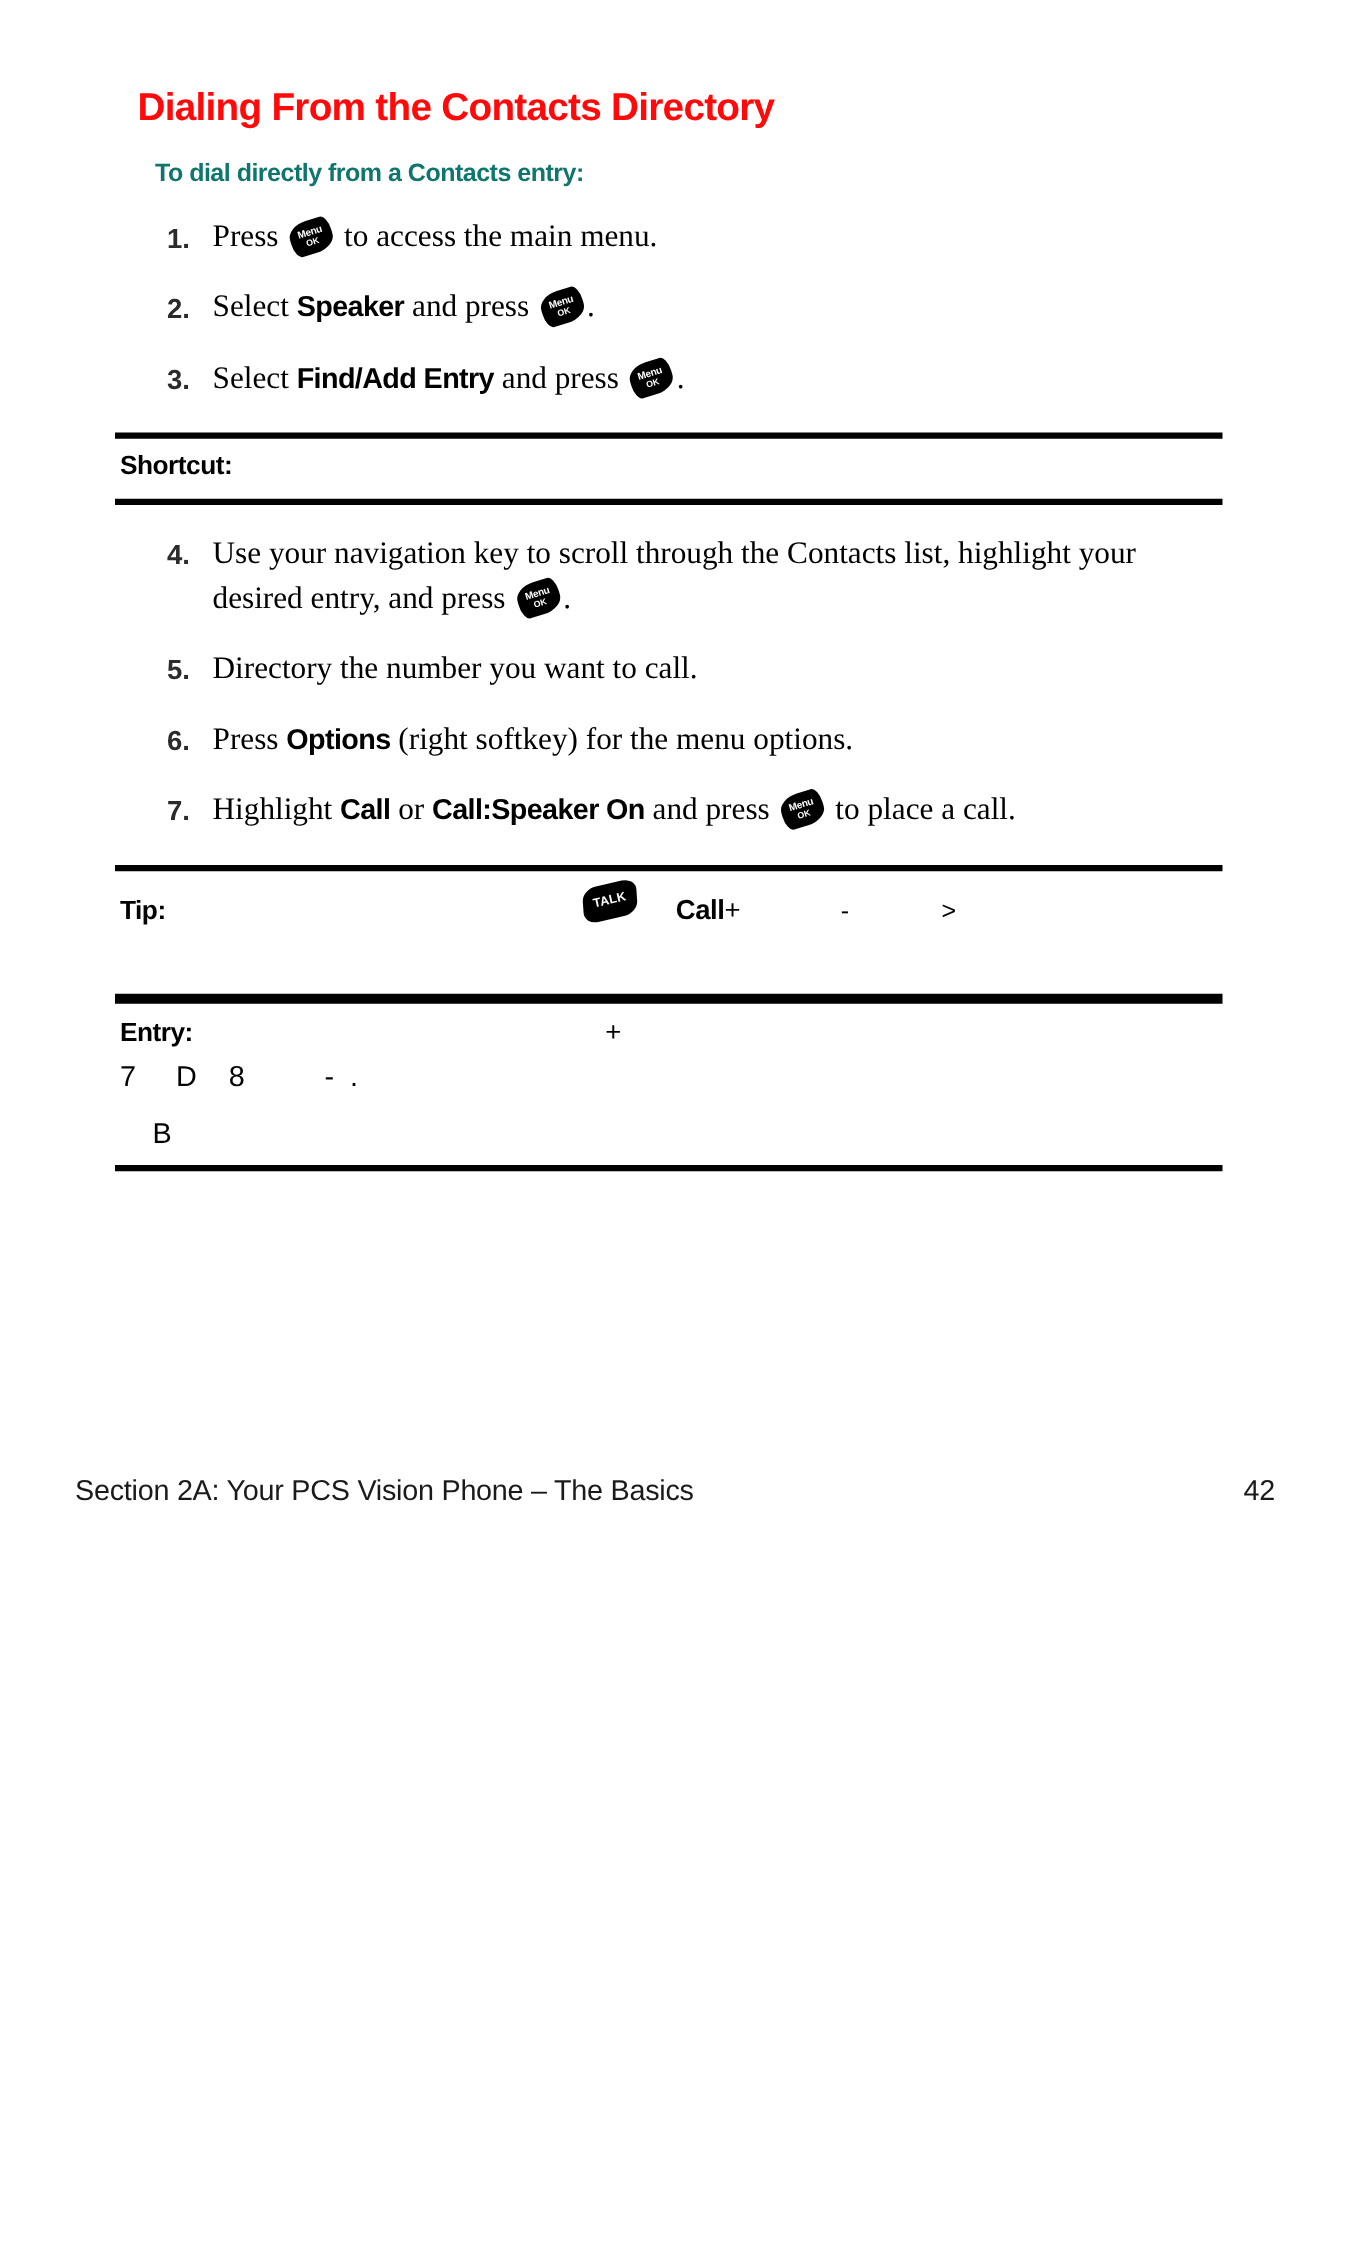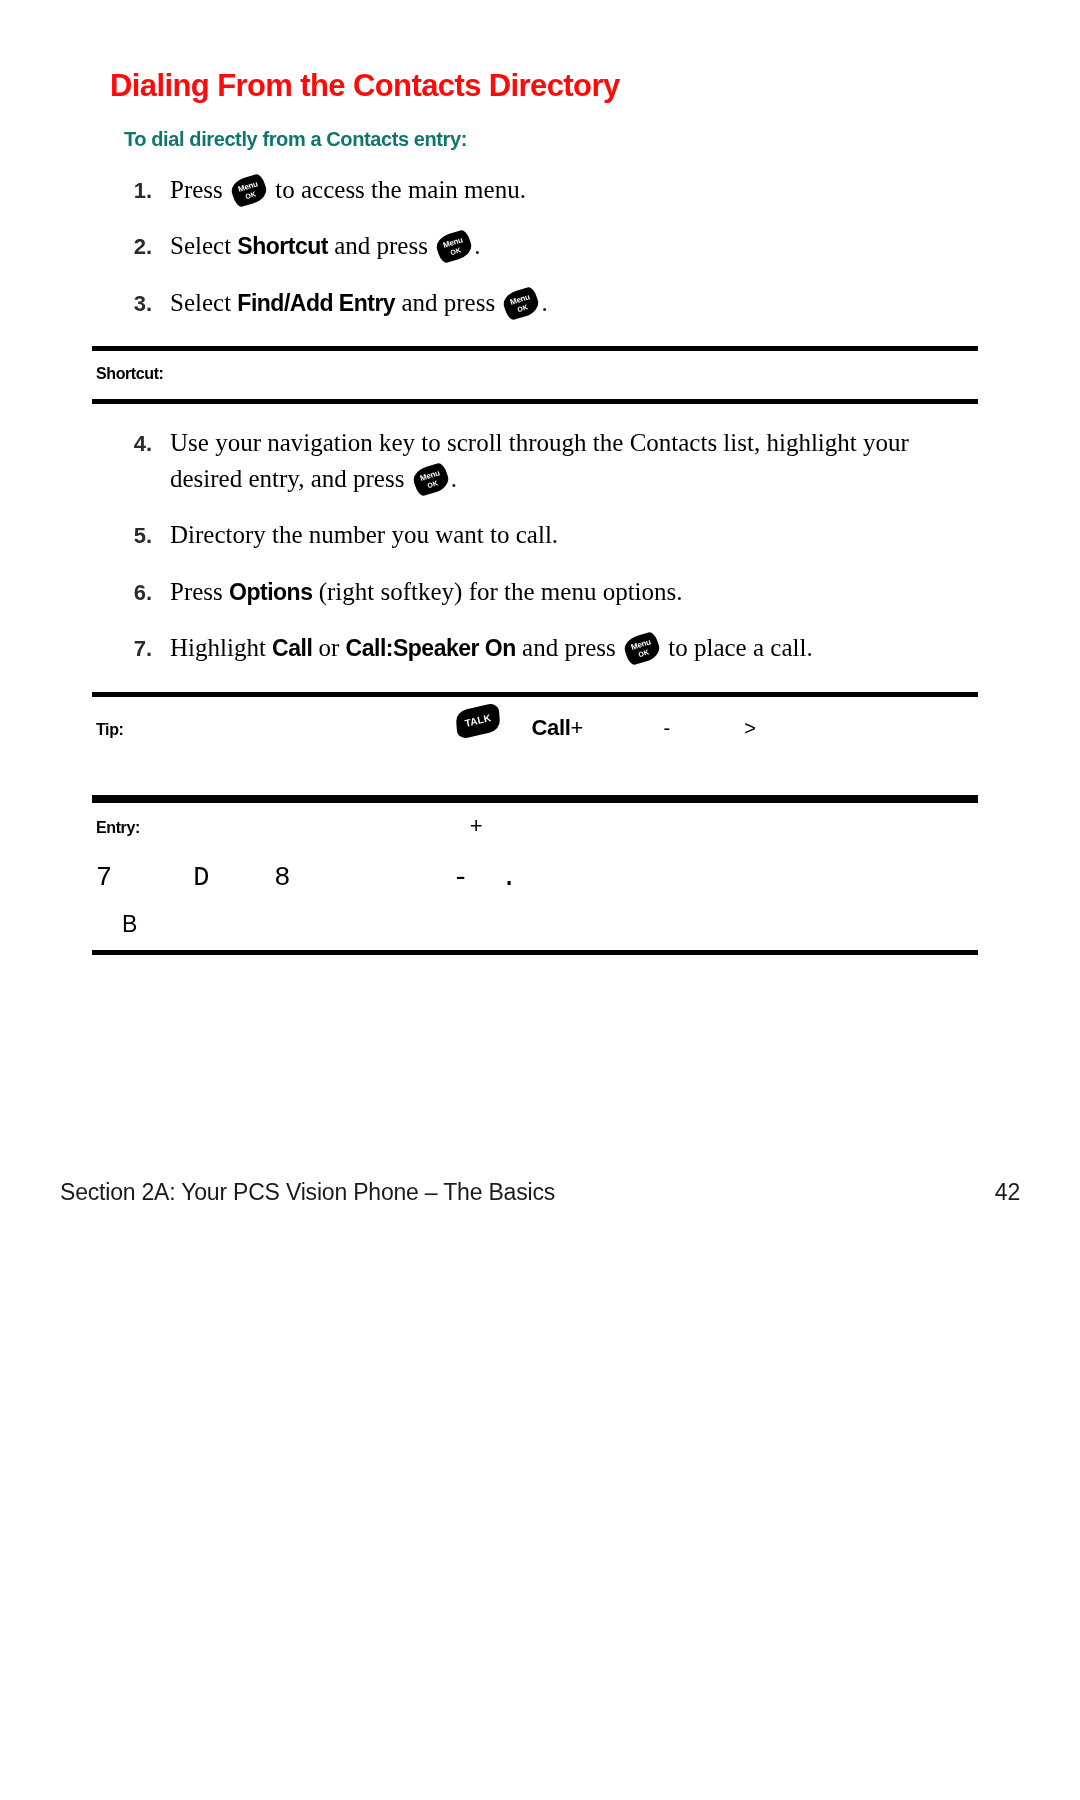--- a/index.html
+++ b/index.html
@@ -142,21 +142,21 @@
   .callout {
     margin-top: 26px;
   }
   .callout-inner {
     padding: 10px 4px 12px 4px;
     min-height: 26px;
   }
   .callout-label {
     font-family: "Liberation Sans", sans-serif;
     font-weight: bold;
-    font-size: 16px;
+    font-size: 21px;
     letter-spacing: -0.4px;
     color: #000000;
     display: inline-block;
     text-align: right;
   }
   .callout-row {
     display: flex;
     align-items: baseline;
     font-size: 22px;
   }
@@ -170,24 +170,24 @@
     font-family: "Liberation Sans", sans-serif;
     font-size: 20px;
     font-weight: normal;
   }
   .spacer-a { width: 330px; flex: 0 0 330px; }
   .spacer-b { width: 28px; flex: 0 0 28px; }
   .spacer-c { width: 80px; flex: 0 0 80px; }
   .spacer-d { width: 74px; flex: 0 0 74px; }
 
   .note-line2 {
-    font-family: Liberation Mono, monospace;
-    font-size: 27px;
+    font-family: Liberation Sans, sans-serif;
+    font-size: 23px;
     letter-spacing: 0px;
-    margin-top: 24px;
+    margin-top: 9px;
     white-space: pre;
   }
   .note-line3 {
     font-family: "Liberation Sans", sans-serif;
     font-size: 23px;
     margin-top: 18px;
     padding-left: 26px;
     white-space: pre;
   }
   .note-plus {
@@ -225,21 +225,21 @@
     <ol class="steps" id="steps-first">
         <li class="step">
           <span class="step-num">1.</span>
           <span class="step-body">Press <span class="keyglyph"><span class="shape"></span><span class="caption">
                 <span class="cap-top">Menu</span>
                 <span class="cap-bot">OK</span>
               </span></span> to access the main menu.</span>
         </li>
         <li class="step">
           <span class="step-num">2.</span>
-          <span class="step-body">Select <b>Shortcut</b> and press <span class="keyglyph"><span class="shape"></span><span class="caption">
+          <span class="step-body">Select <b>Speaker</b> and press <span class="keyglyph"><span class="shape"></span><span class="caption">
                 <span class="cap-top">Menu</span>
                 <span class="cap-bot">OK</span>
               </span></span>.</span>
         </li>
         <li class="step">
           <span class="step-num">3.</span>
           <span class="step-body">Select <b>Find/Add Entry</b> and press <span class="keyglyph"><span class="shape"></span><span class="caption">
                 <span class="cap-top">Menu</span>
                 <span class="cap-bot">OK</span>
               </span></span>.</span>

